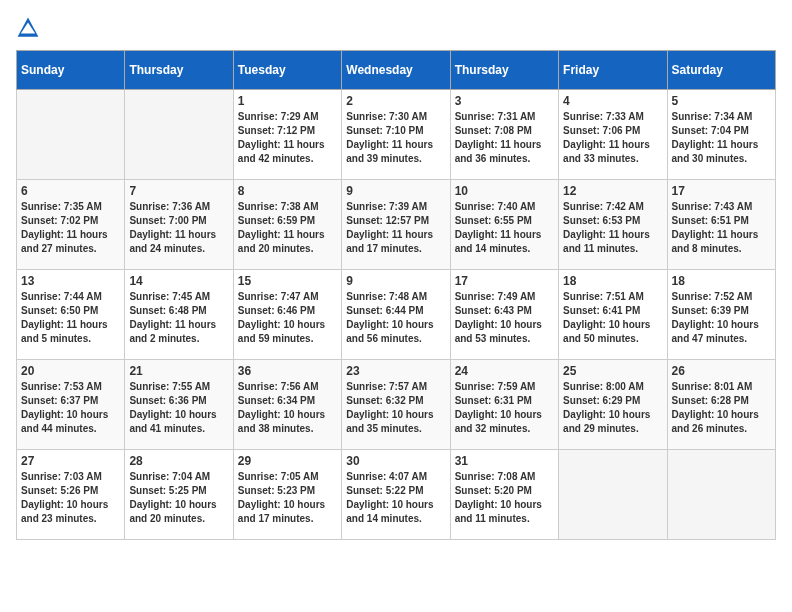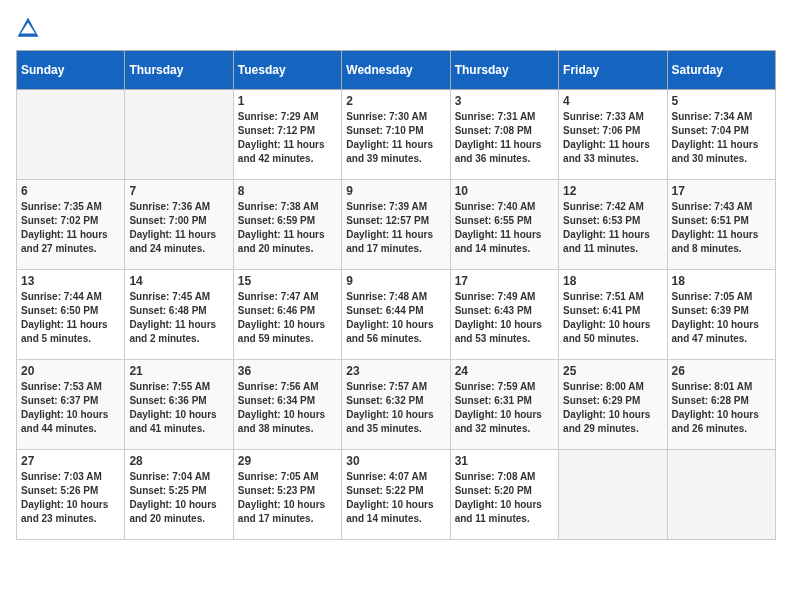--- a/index.html
+++ b/index.html
@@ -227,21 +227,21 @@
 Daylight: 10 hours and 53 minutes.</div>
         </td>
         <td>
           <span class="day-num">18</span>
           <div class="day-info">Sunrise: 7:51 AM
 Sunset: 6:41 PM
 Daylight: 10 hours and 50 minutes.</div>
         </td>
         <td>
           <span class="day-num">18</span>
-          <div class="day-info">Sunrise: 7:05 AM
+          <div class="day-info">Sunrise: 7:52 AM
 Sunset: 6:39 PM
 Daylight: 10 hours and 47 minutes.</div>
         </td>
       </tr>
       <tr>
         <td>
           <span class="day-num">20</span>
           <div class="day-info">Sunrise: 7:53 AM
 Sunset: 6:37 PM
 Daylight: 10 hours and 44 minutes.</div>

